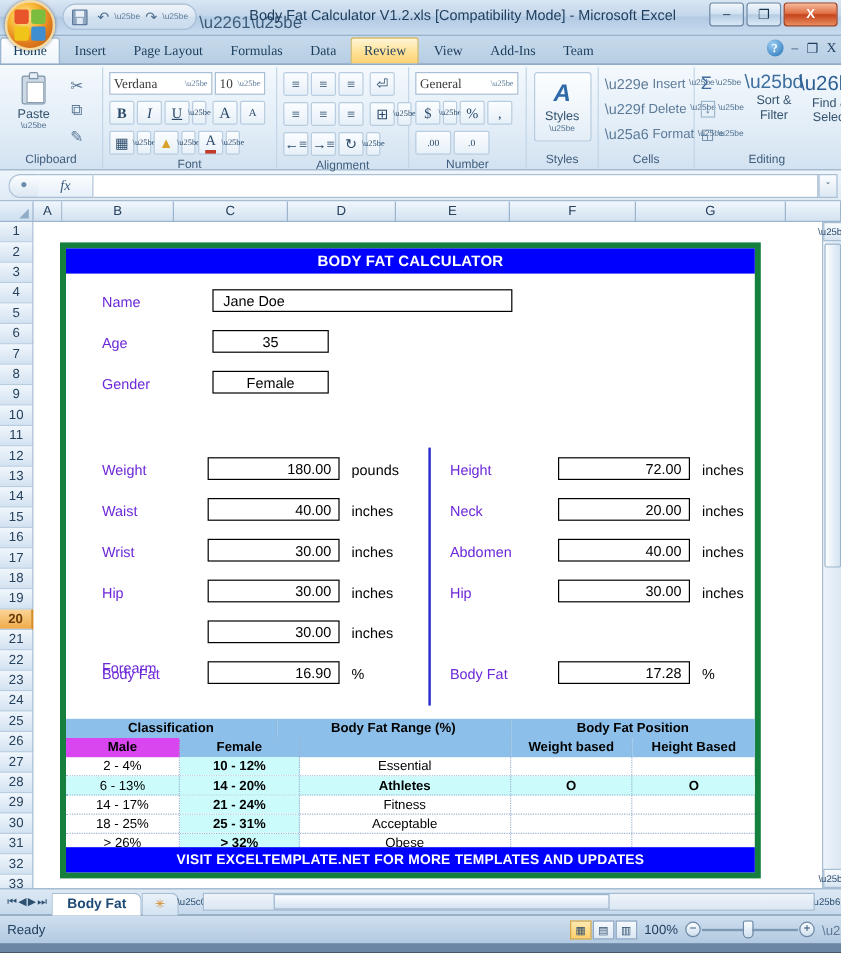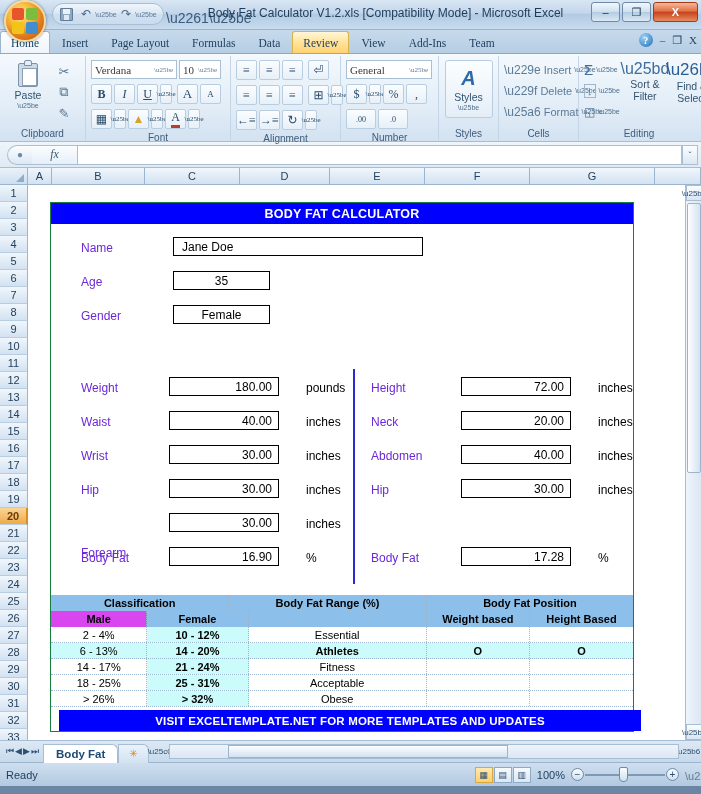--- a/index.html
+++ b/index.html
@@ -238,44 +238,44 @@
     color: rgba(120,140,160,.13); user-select:none; pointer-events:none;
   }
   .wm2 {
     position:absolute; left: 150px; top: 100px;
     font-size: 10px; letter-spacing: 1px;
     color: rgba(120,140,160,.16); user-select:none; pointer-events:none;
   }
 
   .panel {
     position:absolute; left: 22px; top: 17px; width: 584px; height: 530px;
-    background:#fff; border:1px solid #15803d;
+    background:#fff; border:5px solid #15803d;
   }
   .bluebar {
     background:#0000ff; color:#fff; font-weight:bold;
     display:flex; align-items:center; justify-content:center;
     font-size: 12.5px; letter-spacing:.2px;
   }
   .title-bar-row { position:absolute; left:0; top:0; width:100%; height:21px; }
   .method-row { position:absolute; left:0; top:145px; width:100%; height:21px; display:flex; }
   .method-half { flex:1; display:flex; align-items:center; justify-content:center; font-size:12px; color:#fff; font-weight:normal;}
-  .footer-row { position:absolute; left:0; bottom:0; width:100%; height:21px; font-size:11.5px;margin-left:8px;}
+  .footer-row { position:absolute; left:0; bottom:0; width:100%; height:21px; font-size:11.5px;}
 
   .vsplit { position:absolute; left:302px; top:166px; width:2px; height:215px; background:#2a2ad0; }
 
   .field-label { position:absolute; font-size:12px; color:#6d28d9; }
   .inputbox {
     position:absolute; border:1px solid #000; background:#fff;
     height: 19px; display:flex; align-items:center;
     font-size: 12px; color:#000;
   }
   .inputbox.num { justify-content:flex-end; padding-right:6px; }
   .inputbox.txt { justify-content:flex-start; padding-left:8px; }
   .inputbox.ctr { justify-content:center; }
-  .unit { position:absolute; font-size:12px; color:#000;margin-left:17px; }
+  .unit { position:absolute; font-size:12px; color:#000; }
 
   
   .ctab { position:absolute; left:0; top:392px; width:100%; }
   .ctr-row { display:flex; height:16px; }
   .cc { display:flex; align-items:center; justify-content:center;
         font-size:11px; color:#000; border-right:1px dotted #99b5cf; }
   .cc:last-child{ border-right:none; }
   .hdr-blue { background:#8cc0ea; font-weight:bold; }
   .c-male { width:100px; }
   .c-female { width:105px; background:#ccfbfb; font-weight:bold; }

